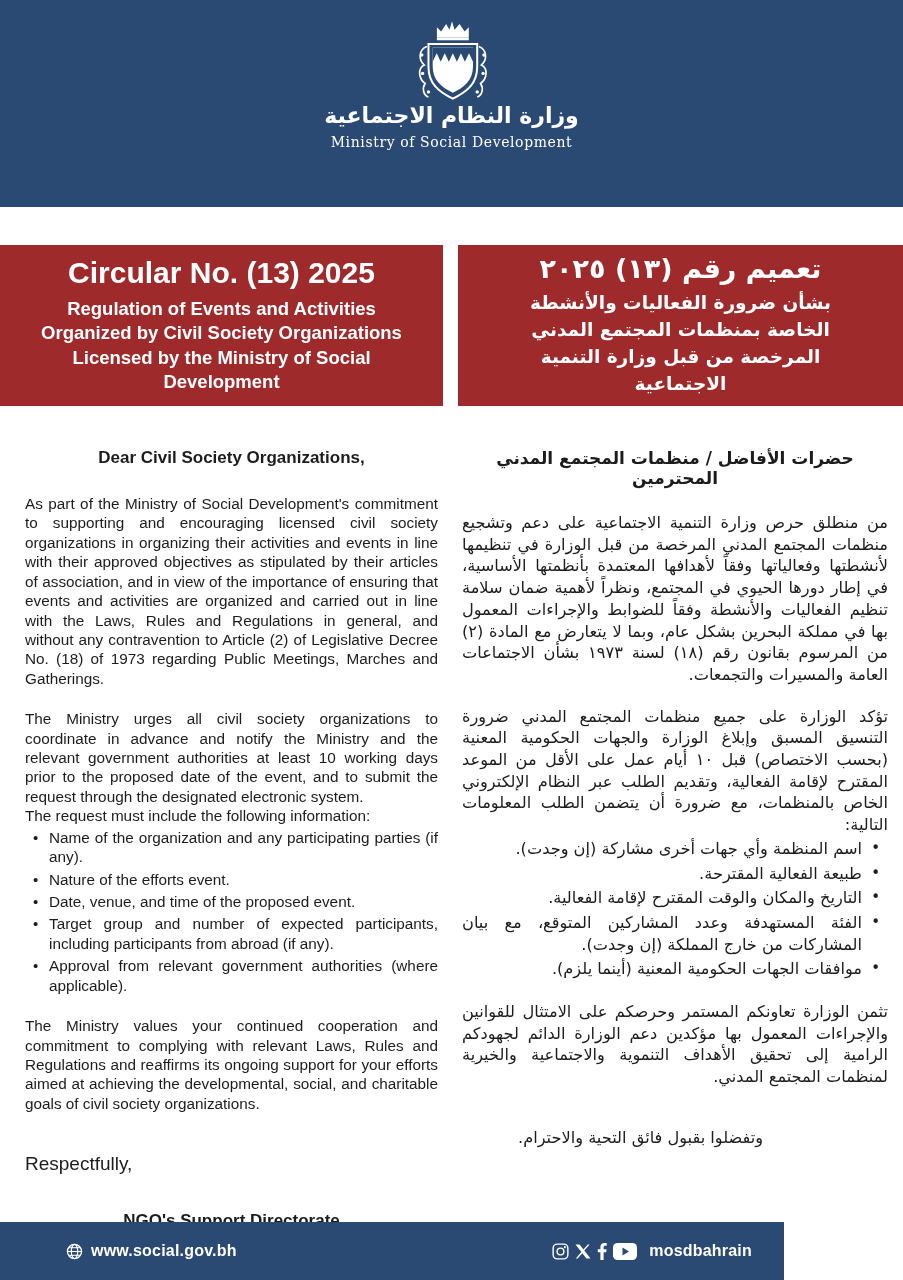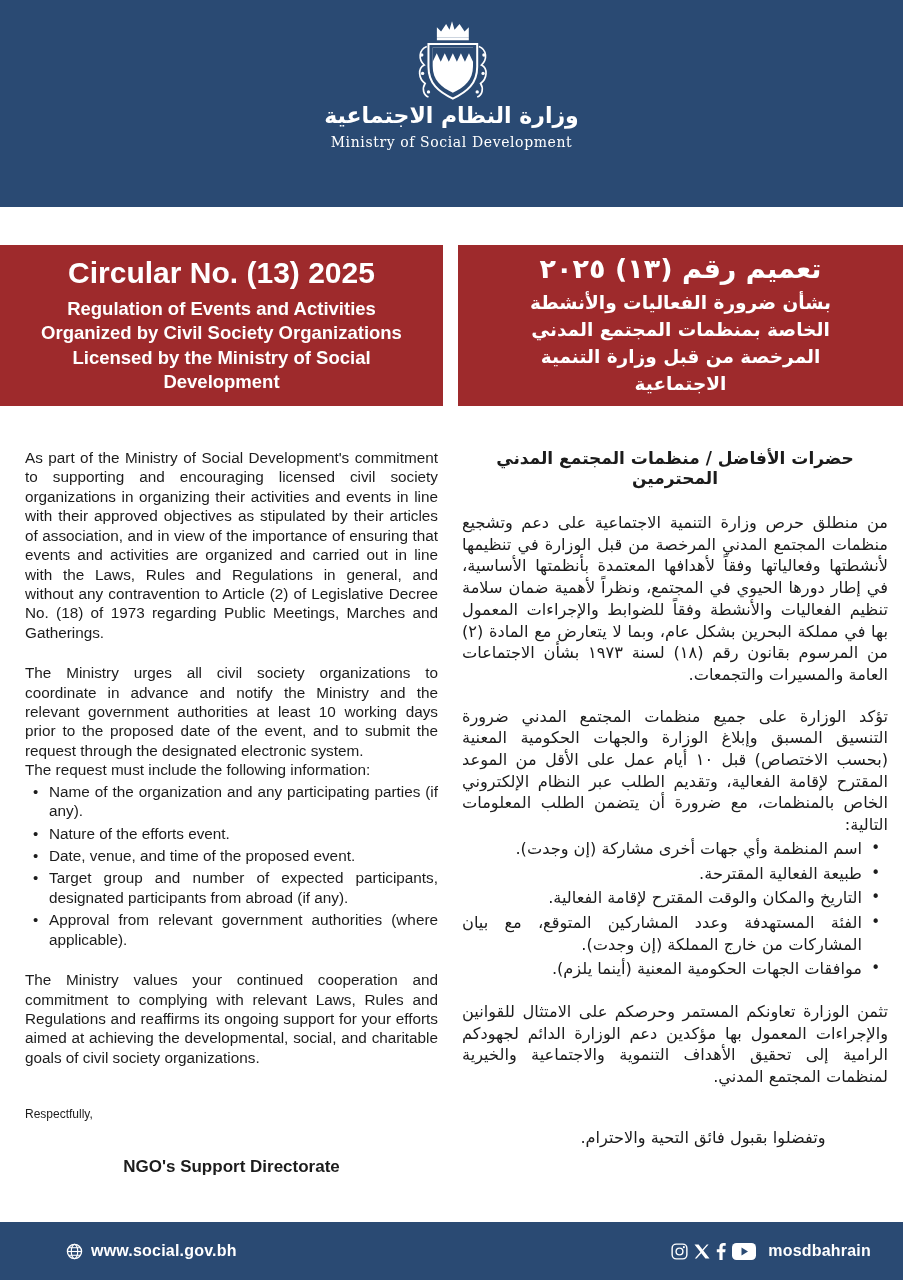--- a/index.html
+++ b/index.html
@@ -46,26 +46,26 @@
   ul.bullets{margin:2px 0 21px 0;padding:0 0 0 24px;list-style:none;}
   .col-ar ul.bullets{padding:0 26px 0 0;}
   ul.bullets li{
     font-size:15.3px;line-height:1.27;text-align:justify;position:relative;margin:0 0 3px 0;
   }
   .col-ar ul.bullets li{font-size:16.2px;line-height:1.34;}
   ul.bullets li::before{
     content:"•";position:absolute;left:-16px;top:0;font-size:15px;
   }
   .col-ar ul.bullets li::before{left:auto;right:-18px;}
-  .closing-en{font-size:12px;margin-top:40px;}
-  .closing-ar{font-size:16.2px;margin-top:40px;text-align:center;padding-left:56px;box-sizing:border-box;direction:rtl;}
+  .closing-en{font-size:19px;margin-top:40px;}
+  .closing-ar{font-size:16.2px;margin-top:40px;text-align:left;padding-left:56px;box-sizing:border-box;direction:rtl;}
   .signature{font-weight:700;font-size:17px;text-align:center;margin-top:36px;}
   
   .footer{
-    position:absolute;left:0;top:1222px;width:903px;height:58px;background:#2a4a73;
+    position:absolute;left:0;top:1222px;width:784px;height:58px;background:#2a4a73;
     display:flex;align-items:center;justify-content:space-between;
     box-sizing:border-box;padding:0 32px 0 66px;color:#ffffff;
   }
   .footer-left,.footer-right{display:flex;align-items:center;gap:8px;}
   .footer-text{font-weight:700;font-size:16px;letter-spacing:0.2px;color:#ffffff;text-decoration:none;}
   .soc{display:flex;align-items:center;gap:6px;margin-right:4px;}
 </style>
 </head>
 <body>
 
@@ -97,28 +97,29 @@
 <div class="banner en">
   <div class="banner-title">Circular No. (13) 2025</div>
   <div class="banner-sub">Regulation of Events and Activities Organized by Civil Society Organizations Licensed by the Ministry of Social Development</div>
 </div>
 <div class="banner ar">
   <div class="banner-title">تعميم رقم (١٣) ٢٠٢٥</div>
   <div class="banner-sub">بشأن ضرورة الفعاليات والأنشطة الخاصة بمنظمات المجتمع المدني المرخصة من قبل وزارة التنمية الاجتماعية</div>
 </div>
 
 <div class="col-en">
+  <div class="salutation-en">Dear Civil Society Organizations,</div>
   <p class="para">As part of the Ministry of Social Development's commitment to supporting and encouraging licensed civil society organizations in organizing their activities and events in line with their approved objectives as stipulated by their articles of association, and in view of the importance of ensuring that events and activities are organized and carried out in line with the Laws, Rules and Regulations in general, and without any contravention to Article (2) of Legislative Decree No. (18) of 1973 regarding Public Meetings, Marches and Gatherings.</p>
   <p class="para" style="margin-bottom:0;">The Ministry urges all civil society organizations to coordinate in advance and notify the Ministry and the relevant government authorities at least 10 working days prior to the proposed date of the event, and to submit the request through the designated electronic system.</p>
   <p class="para list-intro">The request must include the following information:</p>
   <ul class="bullets">
     <li>Name of the organization and any participating parties (if any).</li>
     <li>Nature of the efforts event.</li>
     <li>Date, venue, and time of the proposed event.</li>
-    <li>Target group and number of expected participants, designated participants from abroad (if any).</li>
+    <li>Target group and number of expected participants, including participants from abroad (if any).</li>
     <li>Approval from relevant government authorities (where applicable).</li>
   </ul>
   <p class="para">The Ministry values your continued cooperation and commitment to complying with relevant Laws, Rules and Regulations and reaffirms its ongoing support for your efforts aimed at achieving the developmental, social, and charitable goals of civil society organizations.</p>
   <div class="closing-en">Respectfully,</div>
   <div class="signature">NGO's Support Directorate</div>
 </div>
 
 <div class="col-ar">
   <div class="salutation-ar">حضرات الأفاضل / منظمات المجتمع المدني المحترمين</div>
   <p class="para">من منطلق حرص وزارة التنمية الاجتماعية على دعم وتشجيع منظمات المجتمع المدني المرخصة من قبل الوزارة في تنظيمها لأنشطتها وفعالياتها وفقاً لأهدافها المعتمدة بأنظمتها الأساسية، في إطار دورها الحيوي في المجتمع، ونظراً لأهمية ضمان سلامة تنظيم الفعاليات والأنشطة وفقاً للضوابط والإجراءات المعمول بها في مملكة البحرين بشكل عام، وبما لا يتعارض مع المادة (٢) من المرسوم بقانون رقم (١٨) لسنة ١٩٧٣ بشأن الاجتماعات العامة والمسيرات والتجمعات.</p>

